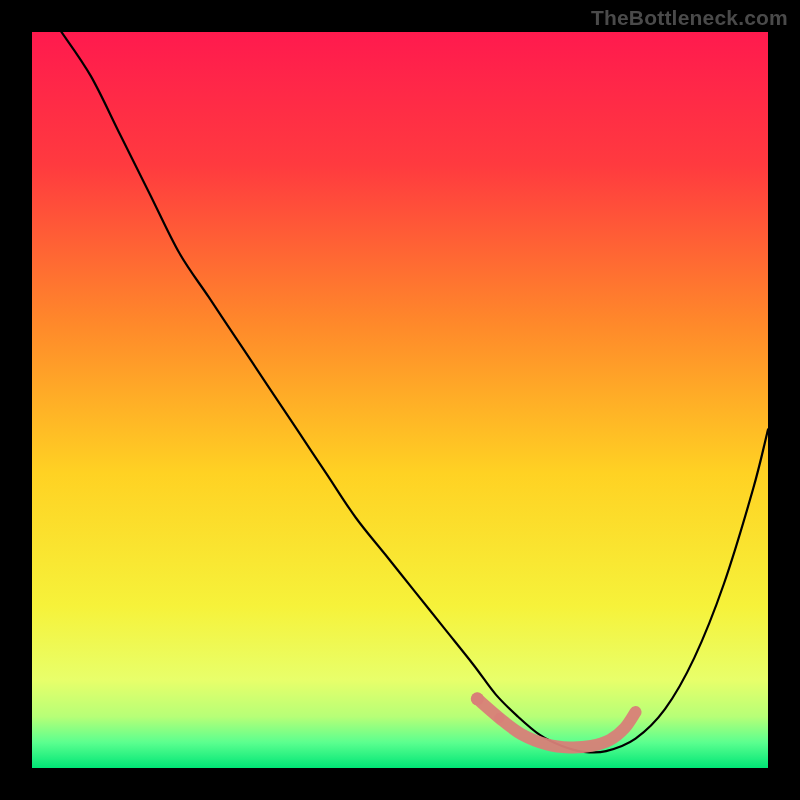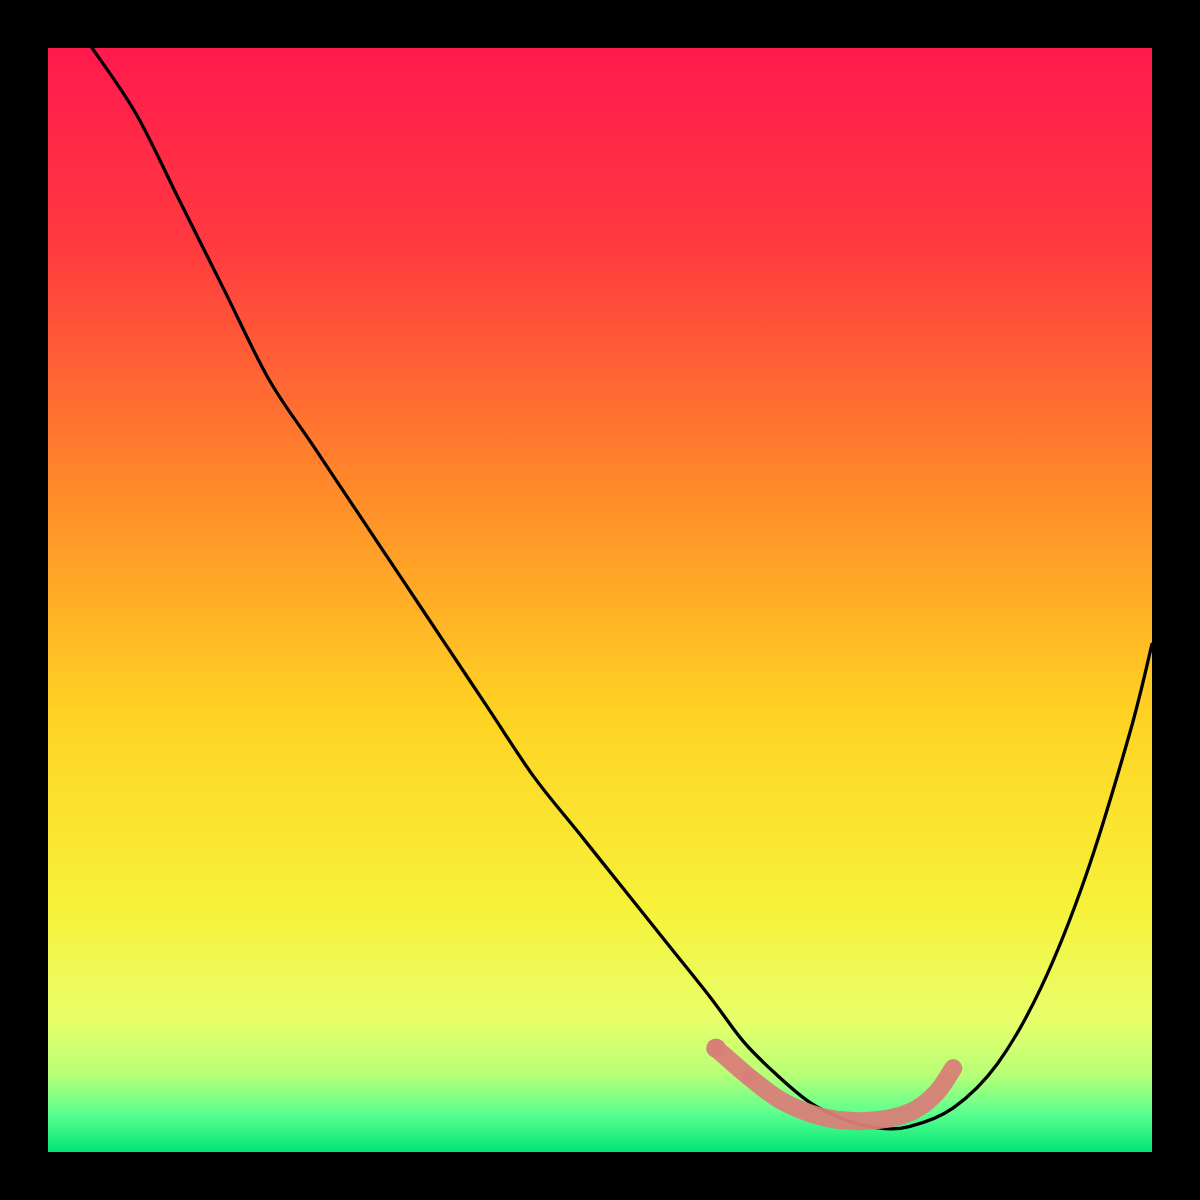--- a/index.html
+++ b/index.html
@@ -39,20 +39,21 @@
     font-weight: 600;
     letter-spacing: 0.2px;
     user-select: none;
   }
 </style>
 </head>
 <body>
 
 <div class="stage">
 
+  <div class="watermark">TheBottleneck.com</div>
 
   <div class="plot">
     <svg viewBox="0 0 736 736">
       <defs>
         <linearGradient id="bg-grad" x1="0" y1="0" x2="0" y2="1">
 
         <stop offset="0%" stop-color="#ff1a4e"></stop>
             <stop offset="18%" stop-color="#ff3a3f"></stop>
             <stop offset="40%" stop-color="#ff8a2a"></stop>
             <stop offset="60%" stop-color="#ffd223"></stop>

